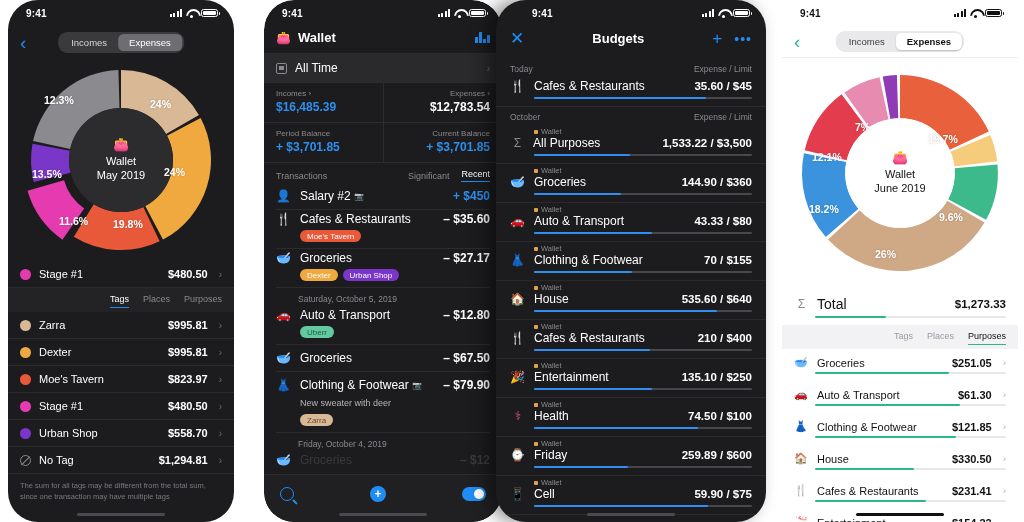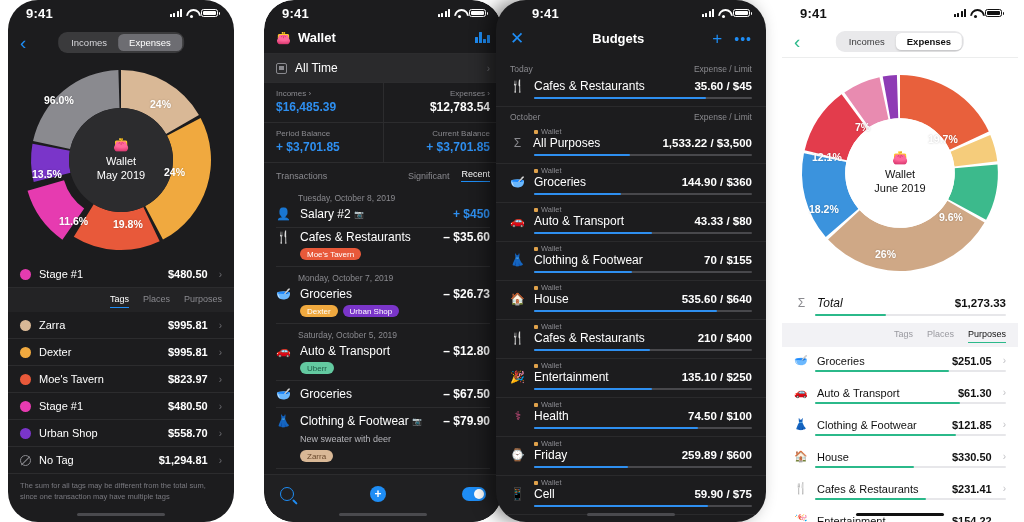--- a/index.html
+++ b/index.html
@@ -25,21 +25,21 @@
   .p2 { z-index:2; }
   .p4 { left: 782px; width: 236px; z-index:4; }
 
   
   .p2 { clip-path: inset(0 0 0 0 round 30px); }
 
   
   .statusbar {
     height: 26px; display:flex; align-items:center;
     justify-content:space-between; padding: 0 16px 0 18px;
-    font-size: 13px; font-weight: 700; letter-spacing:.2px;gap:15px;
+    font-size: 10px; font-weight: 700; letter-spacing:.2px;gap:15px;
   }
   .sb-right { display:flex; align-items:center; gap:4px; }
   .bars { display:flex; align-items:flex-end; gap:1.3px; height:8px; }
   .bars i { display:block; width:2px; background:currentColor; border-radius:.5px; }
   .bars i:nth-child(1){height:3px}.bars i:nth-child(2){height:4.5px}
   .bars i:nth-child(3){height:6px}.bars i:nth-child(4){height:8px}
   .wifi { width:11px; height:8px; position:relative; }
   .wifi::before{
     content:""; position:absolute; left:0; top:0; width:11px; height:11px;
     border:2.2px solid currentColor; border-radius:50%;
@@ -195,21 +195,21 @@
   .b-main .ic { width:16px; text-align:center; font-size:12px; flex:0 0 16px; }
   .b-main .nm { flex:1; font-size:12px; }
   .b-main .vals { font-size:11.5px; font-weight:700; white-space:nowrap; }
   .bar { height:2px; background:#48484c; border-radius:1px; margin:4px 0 0 24px; }
   .bar b { display:block; height:100%; background:#2e8ff0; border-radius:1px; }
   .b-foot { display:flex; padding:6px 14px; font-size:8.5px; color:#8a8a8f; }
   .b-foot .spacer{flex:1}
 
   
   .p4 .sumrow { display:flex; align-items:center; gap:8px; padding:8px 12px 4px; }
-  .p4 .sumrow .nm { flex:1; font-size:12px;font-style:italic; }
+  .p4 .sumrow .nm { flex:1; font-size:14px; }
   .p4 .sumrow .amt { font-size:11.5px; font-weight:700; }
   .p4 .pbar { height:2px; background:#e7e7ea; border-radius:1px; margin:0 12px 7px 33px; }
   .p4 .pbar b { display:block; height:100%; background:#2bb98a; border-radius:1px; }
   .p4 .lrow { display:flex; align-items:center; gap:8px; padding:7px 12px 3px; }
   .p4 .lrow .ic { width:15px; text-align:center; font-size:11px; flex:0 0 15px; }
   .p4 .lrow .nm { flex:1; font-size:11px; }
   .p4 .lrow .amt { font-size:11px; font-weight:700; }
   .sigma { font-size:12px; color:#8a8a8f; width:15px; text-align:center; flex:0 0 15px; }
 </style>
 </head>
@@ -265,21 +265,21 @@
       <div class="donut-center">
         <span class="wicon">👛</span>
         <div>Wallet</div>
         <div>May 2019</div>
       </div>
       <span class="seg-label" style="left:142px; top:40px">24%</span>
       <span class="seg-label" style="left:156px; top:108px">24%</span>
       <span class="seg-label" style="left:105px; top:160px">19.8%</span>
       <span class="seg-label" style="left:51px;  top:157px">11.6%</span>
       <span class="seg-label" style="left:24px;  top:110px">13.5%</span>
-      <span class="seg-label" style="left:36px;  top:36px">96.0%</span>
+      <span class="seg-label" style="left:36px;  top:36px">12.3%</span>
     </div>
 
     <div class="row sumrow">
       <span class="dot" style="background:#e63bb0"></span>
       <span class="name">Stage #1</span>
       <span class="amt">$480.50</span>
       <span class="chev">›</span>
     </div>
 
     <div class="tabsrow">
@@ -391,21 +391,20 @@
     </div>
 
     <div class="txhead">
       <span>Transactions</span>
       <span class="spacer"></span>
       <span>Significant</span>
       <span class="active">Recent</span>
     </div>
 
     <div>
-      <div class="daylabel">Tuesday, October 8, 2019</div>
       <div class="tx">
         <span class="ic">👤</span>
         <span class="body">
           <span class="t1">
             <span>Salary #2</span>
             <span style="font-size:8px;color:#8a8a8f">📷</span>
           </span>
         </span>
         <span class="amt blue">+ $450</span>
       </div>
@@ -417,33 +416,32 @@
               <span>Cafes &amp; Restaurants</span>
             </span>
           <span class="tags">
             <span class="tag" style="background:#e8593a">Moe's Tavern</span>
           </span>
         </span>
         <span class="amt">– $35.60</span>
       </div>
       <div class="tx-sep"></div>
 
-      <div class="daylabel">Monday, October 7, 2019</div>
       <div class="tx">
         <span class="ic">🥣</span>
         <span class="body">
           <span class="t1">
               <span>Groceries</span>
             </span>
           <span class="tags">
             <span class="tag" style="background:#f0a93f">Dexter</span>
             <span class="tag" style="background:#7a35c9">Urban Shop</span>
           </span>
         </span>
-        <span class="amt">– $26.73</span>
+        <span class="amt">– $27.17</span>
       </div>
       <div class="tx-sep"></div>
 
       <div class="daylabel">Saturday, October 5, 2019</div>
       <div class="tx">
         <span class="ic">🚗</span>
         <span class="body">
           <span class="t1">
               <span>Auto &amp; Transport</span>
             </span>

